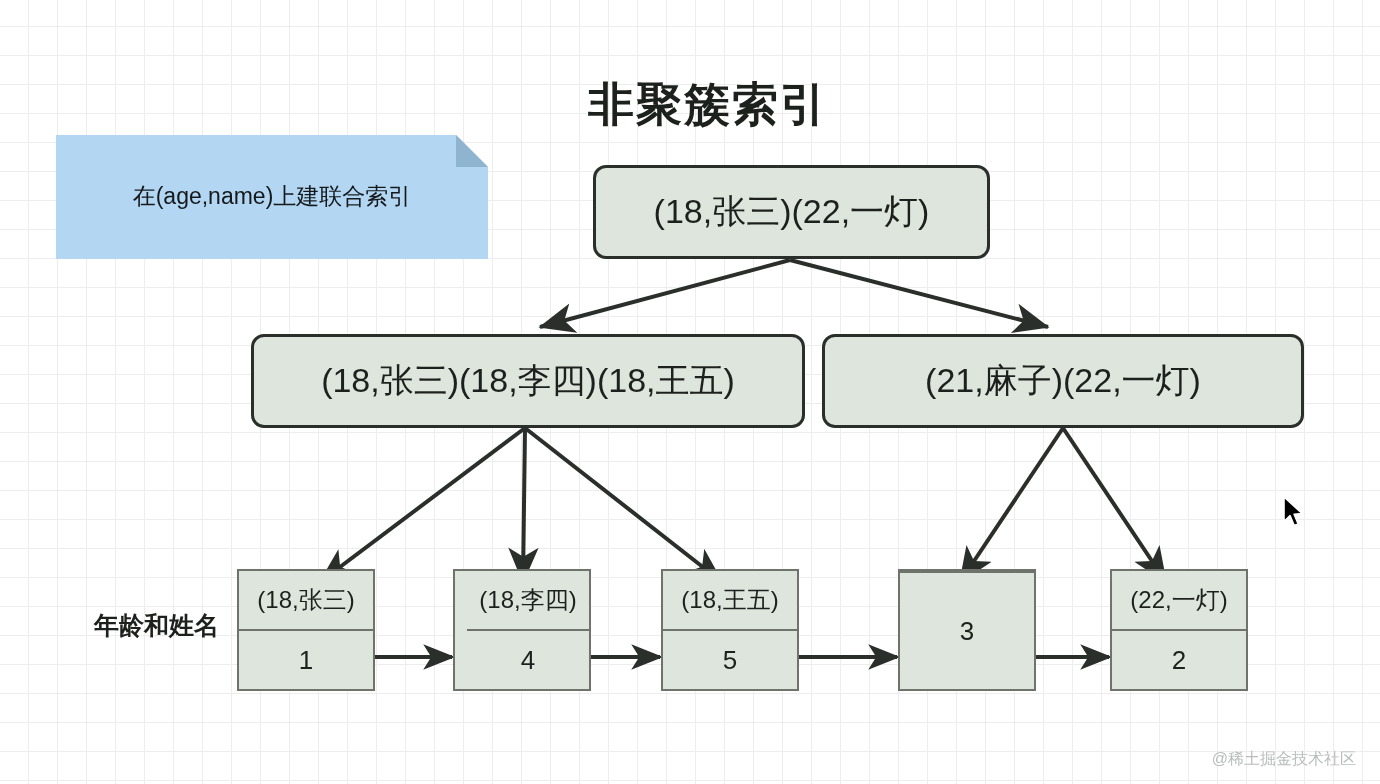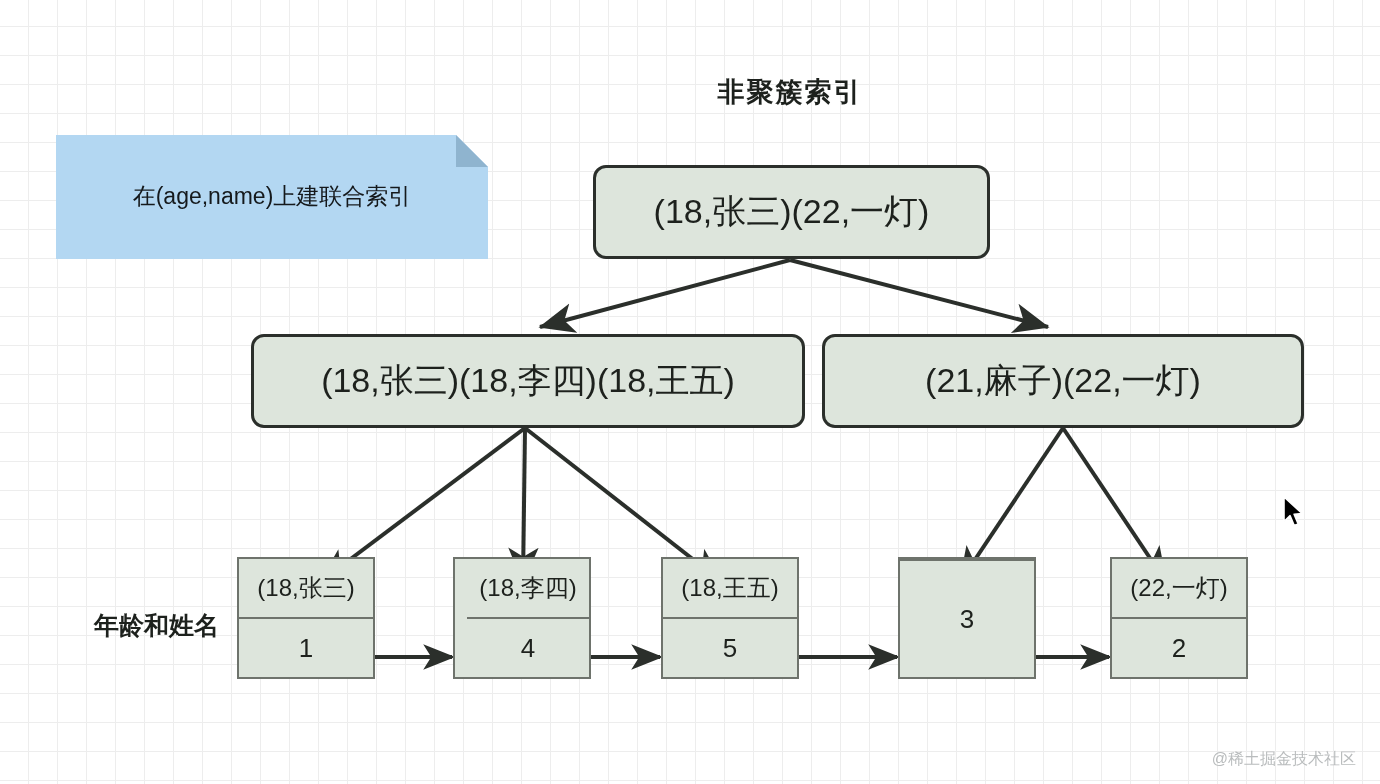--- a/index.html
+++ b/index.html
@@ -33,25 +33,25 @@
     position: absolute;
     left: 0; top: 0;
     width: 1380px;
     height: 784px;
     pointer-events: none;
   }
 
   
   #title {
     position: absolute;
-    left: 570px;
+    left: 588px;
     top: 74px;
     width: 440px;
-    text-align: center;
-    font-size: 27px;
+    text-align: left;
+    font-size: 46px;
     font-weight: bold;
     color: #1d211d;
     letter-spacing: 2px;
     white-space: nowrap;
   }
 
   
   #note {
     position: absolute;
     left: 56px;
@@ -110,21 +110,21 @@
     width: 482px; height: 94px;
     font-size: 34px;
   }
 
   
   .leaf {
     position: absolute;
     box-sizing: border-box;
     width: 138px;
     height: 122px;
-    top: 557px;
+    top: 569px;
     border: 2px solid #6e736c;
     background: #dde5dc;
     display: flex;
     flex-direction: column;
   }
   .leaf-key, .leaf-id {
     flex: 1 1 50%;
     display: flex;
     align-items: center;
     justify-content: center;

